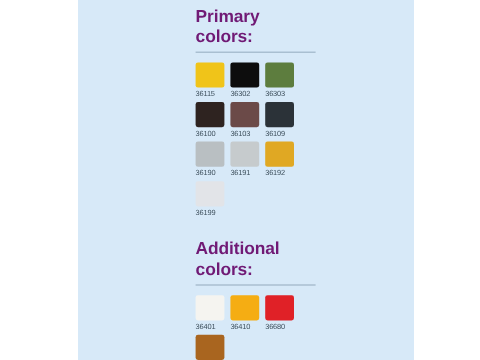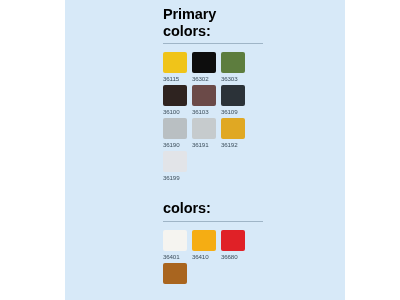--- a/index.html
+++ b/index.html
@@ -28,21 +28,21 @@
   #content {
     position: absolute;
     left: 98px;
     top: 6px;
     width: 118px;
   }
 
   .section-heading {
     font-size: 14.5px;
     font-weight: bold;
-    color: #000000;
+    color: #701a75;
     line-height: 1.14;
     letter-spacing: -0.1px;
     width: 86px;
   }
 
   .heading-rule {
     border-bottom: 1px solid #9fb5c7;
     width: 100px;
     margin-top: 4px;
     margin-bottom: 8px;
@@ -137,20 +137,21 @@
         </div>
       </div>
       <div class="swatch-row">
         <div class="swatch-cell">
           <div class="swatch swatch-noisy" style="background: rgb(226, 228, 232);"></div>
           <div class="swatch-code">36199</div>
         </div>
       </div>
       <div class="group-gap"></div>
       <div class="section-heading">
+        <div>Additional</div>
         <div>colors:</div>
       </div>
       <div class="heading-rule"></div>
       <div class="swatch-row">
         <div class="swatch-cell">
           <div class="swatch" style="background: rgb(245, 244, 240);"></div>
           <div class="swatch-code">36401</div>
         </div>
         <div class="swatch-cell">
           <div class="swatch" style="background: rgb(245, 173, 19);"></div>

